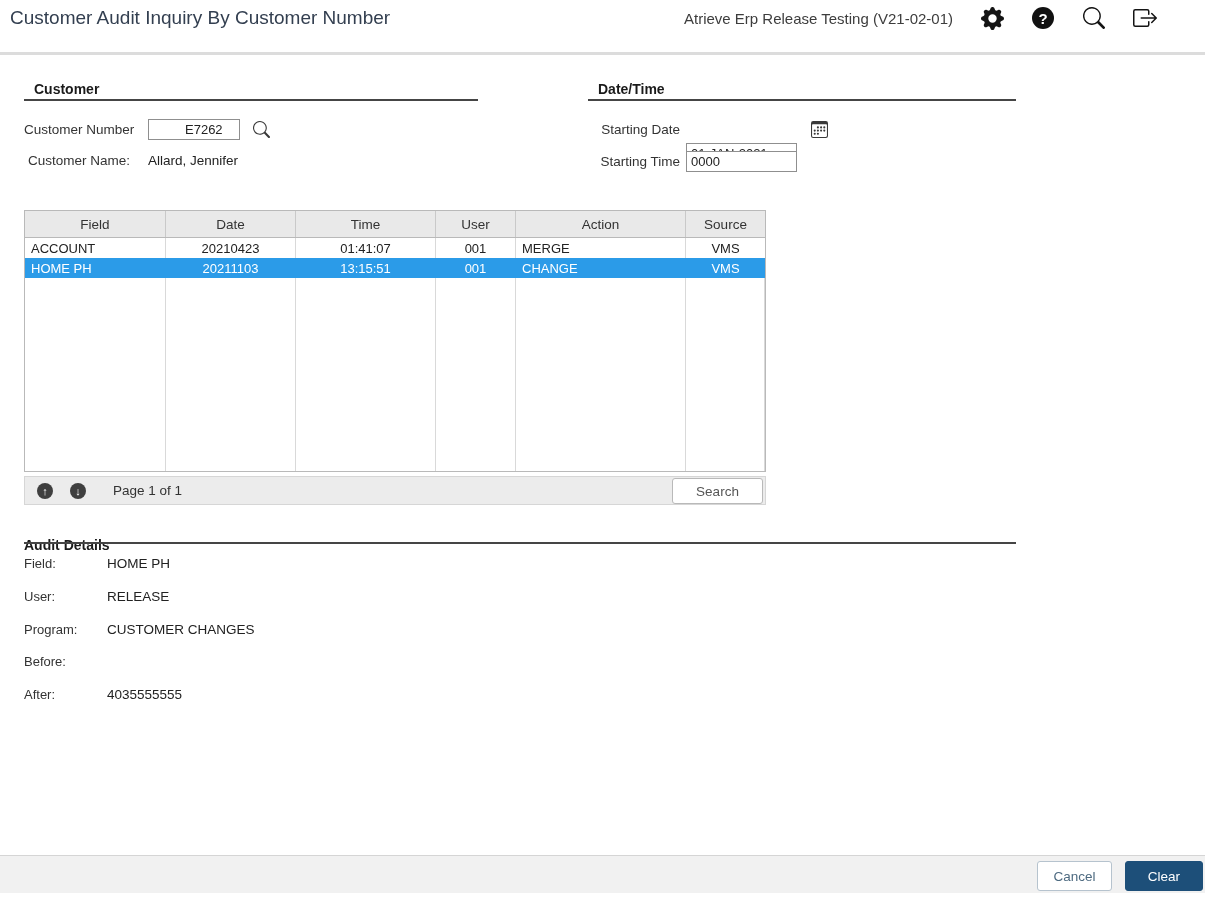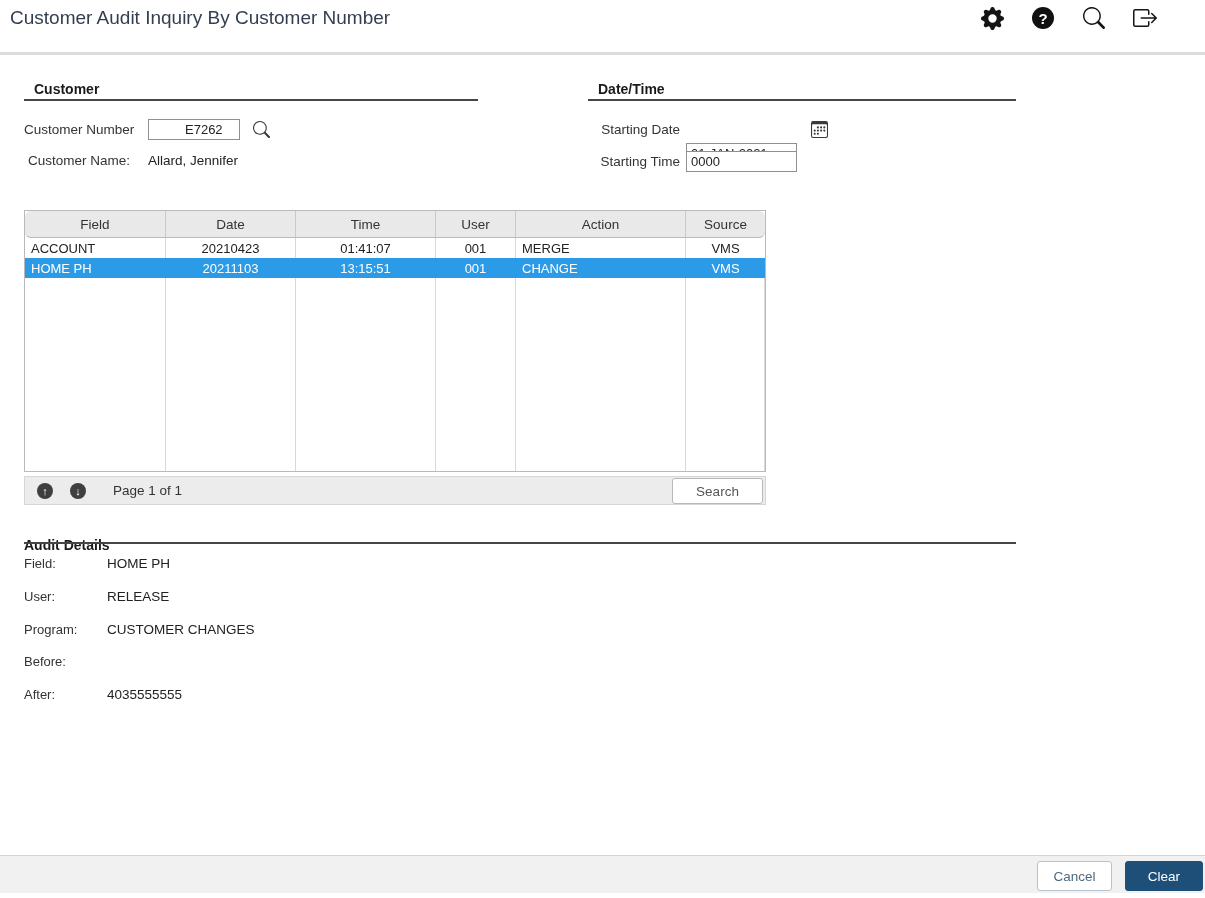--- a/index.html
+++ b/index.html
@@ -27,21 +27,21 @@
   .form-label { position:absolute; font-size:13.5px; color:#333; }
   .form-value { position:absolute; font-size:13.5px; color:#222; }
   .text-input { position:absolute; height:21px; border:1px solid #8f8f8f; background:#fff;
                 font-family:inherit; font-size:13px; color:#222; padding:0 4px; }
   .inline-icon { position:absolute; cursor:pointer; color:#3a3a3a; }
 
   
   .audit-table { position:absolute; left:24px; top:210px; width:742px; height:262px;
                  border:1px solid #b9b9b9; display:flex; flex-direction:column; background:#fff; }
   .t-grid { display:grid; grid-template-columns:141px 130px 140px 80px 170px 79px; }
-  .t-head { background:#e9e9e9; border-bottom:1px solid #b9b9b9; height:27px; flex:none;border-radius:6px; }
+  .t-head { background:#e9e9e9; border-bottom:1px solid #b9b9b9; height:27px; flex:none; }
   .t-head .cell { font-size:13.5px; color:#333; display:flex; align-items:center; justify-content:center;
                   border-right:1px solid #c9c9c9; }
   .t-row { height:20px; flex:none; font-size:13px; color:#222; cursor:pointer; }
   .t-row .cell { display:flex; align-items:center; justify-content:center; border-right:1px solid #d9d9d9;
                  overflow:hidden; white-space:nowrap; }
   .cell.left { justify-content:flex-start; padding-left:6px; }
   .cell:last-child { border-right:none; }
   .t-row.selected { background:#2b9be8; color:#fff; }
   .t-row.selected .cell { border-right-color:#2b9be8; }
   .t-filler { flex:1; }
@@ -75,20 +75,21 @@
                font-size:13.5px; cursor:pointer; }
 </style>
 </head>
 <body>
 
 <div class="page">
 
   <div class="header">
     <div class="page-title">Customer Audit Inquiry By Customer Number</div>
     <div class="header-spacer"></div>
+    <div class="env-text">Atrieve Erp Release Testing (V21-02-01)</div>
     <div class="hicon">
       <svg width="23" height="23" viewBox="0 0 16 16" fill="currentColor">
           <path fill-rule="evenodd" d="M9.405 1.05c-.413-1.4-2.397-1.4-2.81 0l-.1.34a1.464 1.464 0 0 1-2.105.872l-.31-.17c-1.283-.698-2.686.705-1.987 1.987l.169.311c.446.82.023 1.841-.872 2.105l-.34.1c-1.4.413-1.4 2.397 0 2.81l.34.1a1.464 1.464 0 0 1 .872 2.105l-.17.31c-.698 1.283.705 2.686 1.987 1.987l.311-.169a1.464 1.464 0 0 1 2.105.872l.1.34c.413 1.4 2.397 1.4 2.81 0l.1-.34a1.464 1.464 0 0 1 2.105-.872l.31.17c1.283.698 2.686-.705 1.987-1.987l-.169-.311a1.464 1.464 0 0 1 .872-2.105l.34-.1c1.4-.413 1.4-2.397 0-2.81l-.34-.1a1.464 1.464 0 0 1-.872-2.105l.17-.31c.698-1.283-.705-2.686-1.987-1.987l-.311.169a1.464 1.464 0 0 1-2.105-.872l-.1-.34zM8 10.93a2.929 2.929 0 1 1 0-5.86 2.929 2.929 0 0 1 0 5.858z"></path>
         </svg>
     </div>
     <div class="hicon">
       <div class="help-circle">?</div>
     </div>
     <div class="hicon">
       <svg width="22" height="22" viewBox="0 0 16 16" fill="currentColor">

